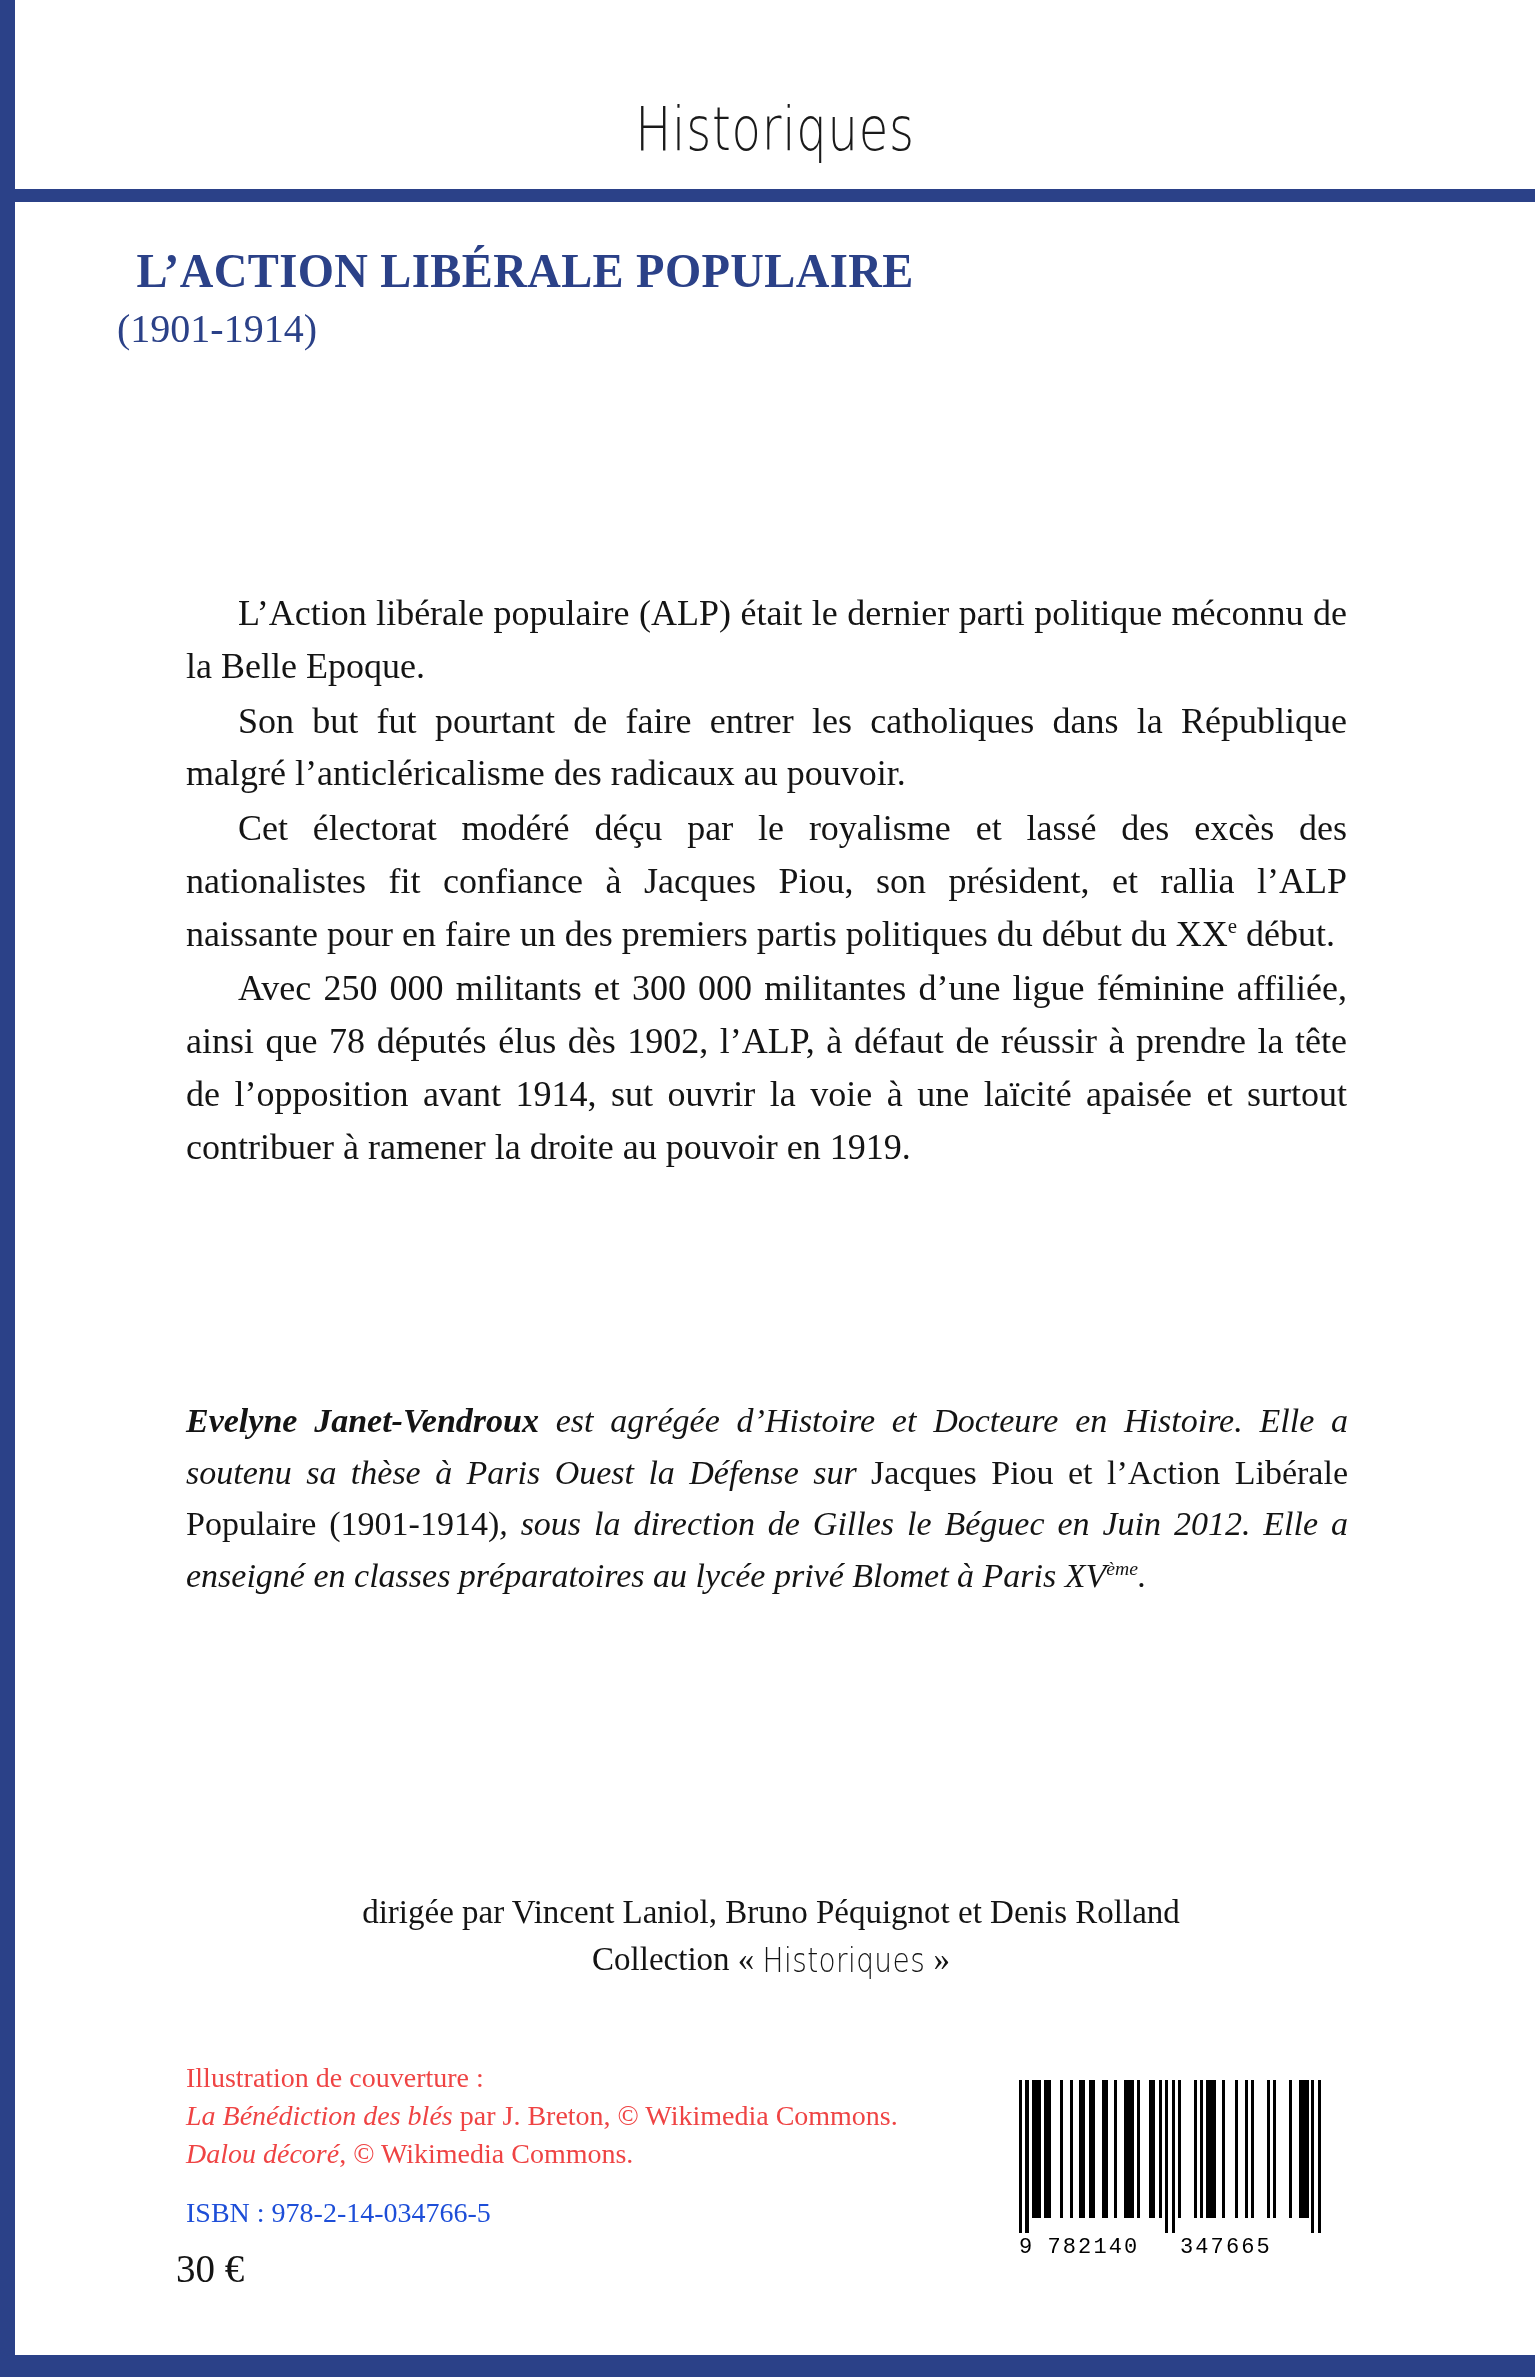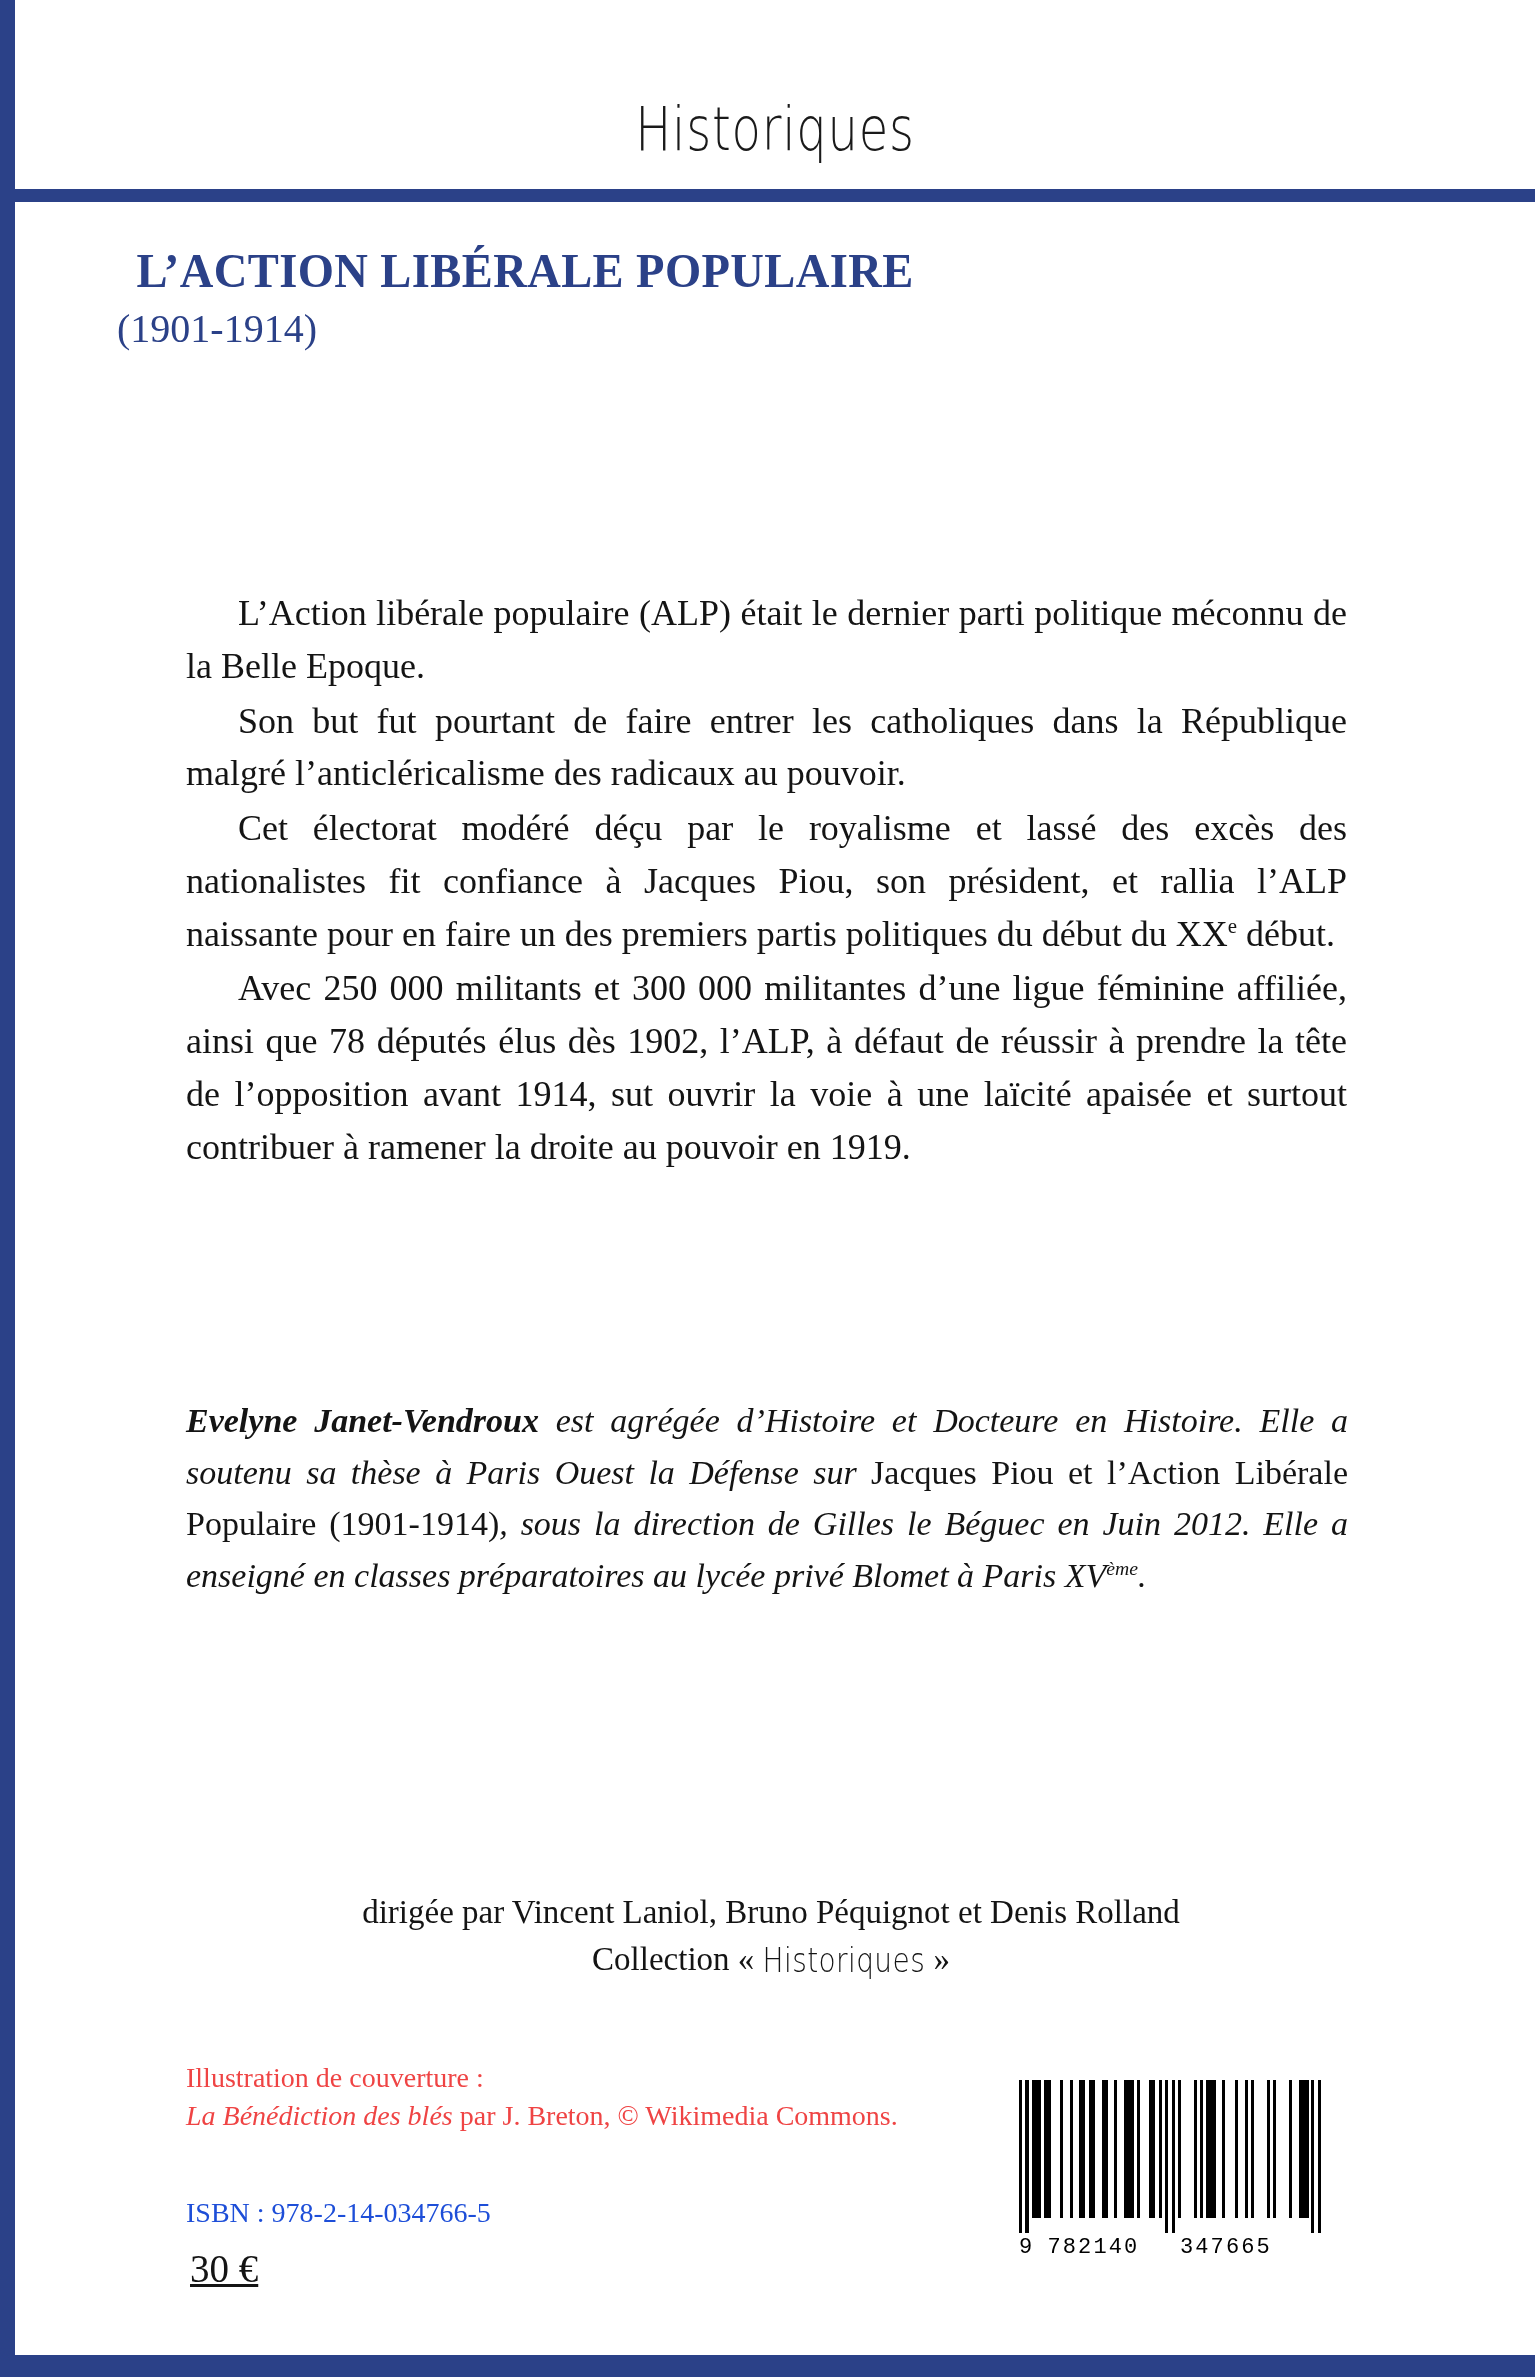--- a/index.html
+++ b/index.html
@@ -177,26 +177,25 @@
   .isbn-line {
     position: absolute;
     left: 186px;
     top: 2197px;
     font-family: "Liberation Serif", "DejaVu Serif", serif;
     font-size: 28px;
     color: #1d4ed8;
   }
   .price-line {
     position: absolute;
-    left: 190px;
+    left: 176px;
     top: 2246px;
     font-family: "Liberation Serif", "DejaVu Serif", serif;
     font-size: 39px;
     color: #141414;
-    text-decoration: underline;
   }
 
   
   .barcode-box {
     position: absolute;
     left: 1019px;
     top: 2080px;
     width: 302px;
     height: 189px;
     background: #ffffff;
@@ -270,20 +269,21 @@
   <div class="bio"><b>Evelyne Janet-Vendroux</b><span> est agrégée d’Histoire et Docteure en Histoire. Elle a soutenu sa thèse à Paris Ouest la Défense sur </span><span class="roman">Jacques Piou et l’Action Libérale Populaire (1901-1914)</span><span>, sous la direction de Gilles le Béguec en Juin 2012. Elle a enseigné en classes préparatoires au lycée privé Blomet à Paris XV</span><sup>ème</sup><span>.</span></div>
 
   <div class="collection-credit">
     <div>dirigée par Vincent Laniol, Bruno Péquignot et Denis Rolland</div>
     <div><span>Collection «</span> <span class="thin-name">Historiques</span> <span>»</span></div>
   </div>
 
   <div class="bottom-credits">
     <div class="line">Illustration de couverture :</div>
     <div class="line"><i>La Bénédiction des blés</i><span> par J. Breton, © Wikimedia Commons.</span></div>
+    <div class="line"><i>Dalou décoré</i><span>, © Wikimedia Commons.</span></div>
   </div>
 
   <div class="isbn-line">ISBN : 978-2-14-034766-5</div>
   <div class="price-line">30 €</div>
 
   <div class="barcode-box">
     <div class="barcode-bars" id="barcode-bars">
         <span class="tall" style="left: 0px; width: 3.2px;"></span>
         <span class="tall" style="left: 6.4px; width: 3.2px;"></span>
         <span style="left: 12.7px; width: 9.5px;"></span>

